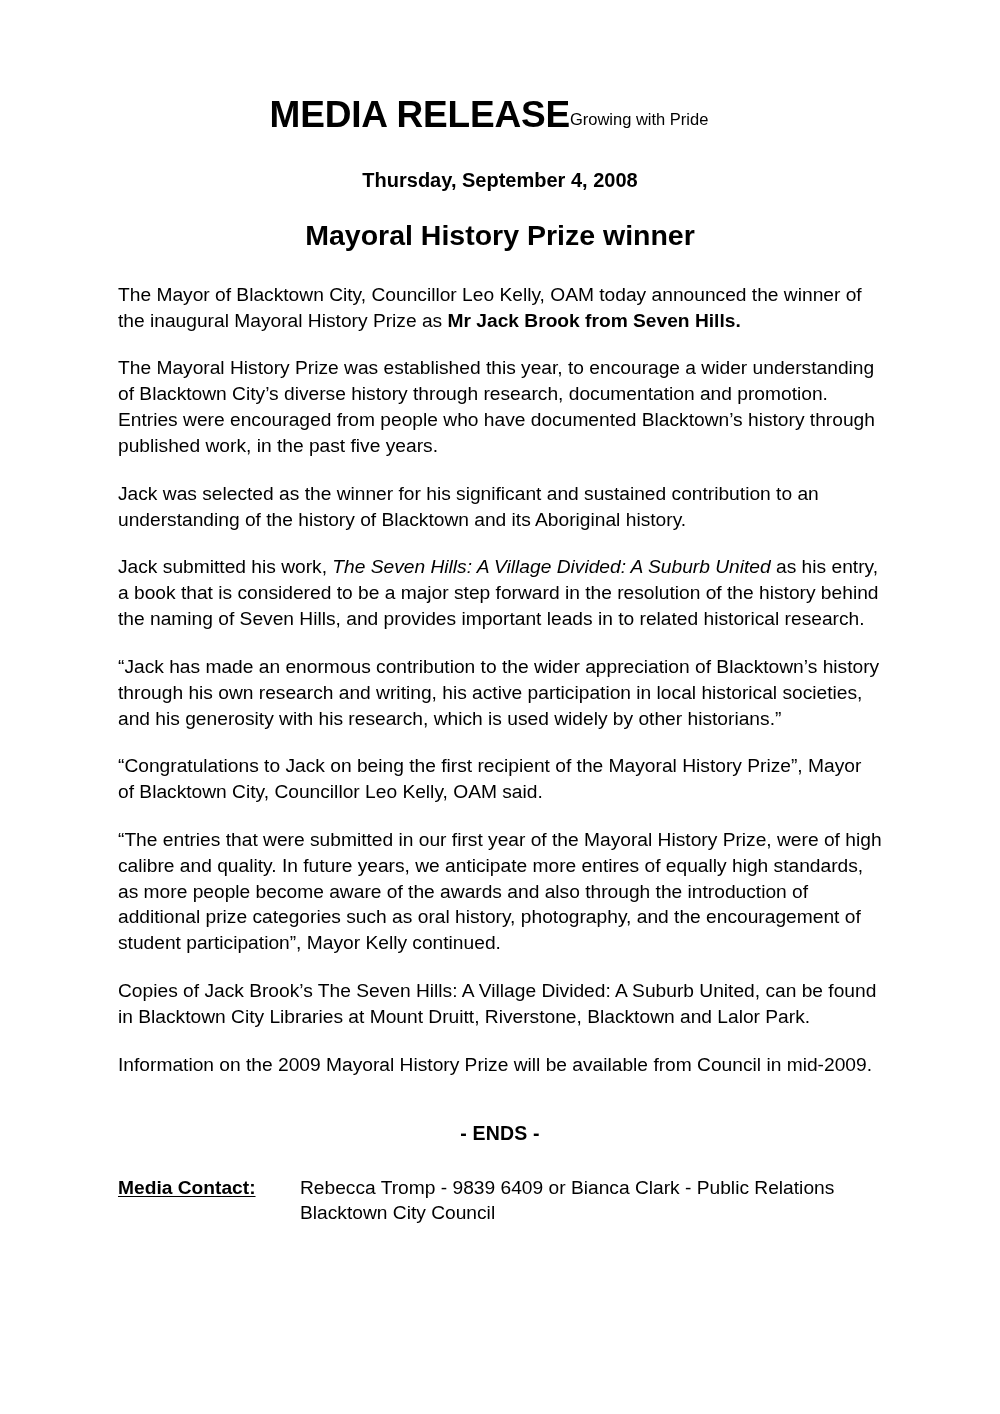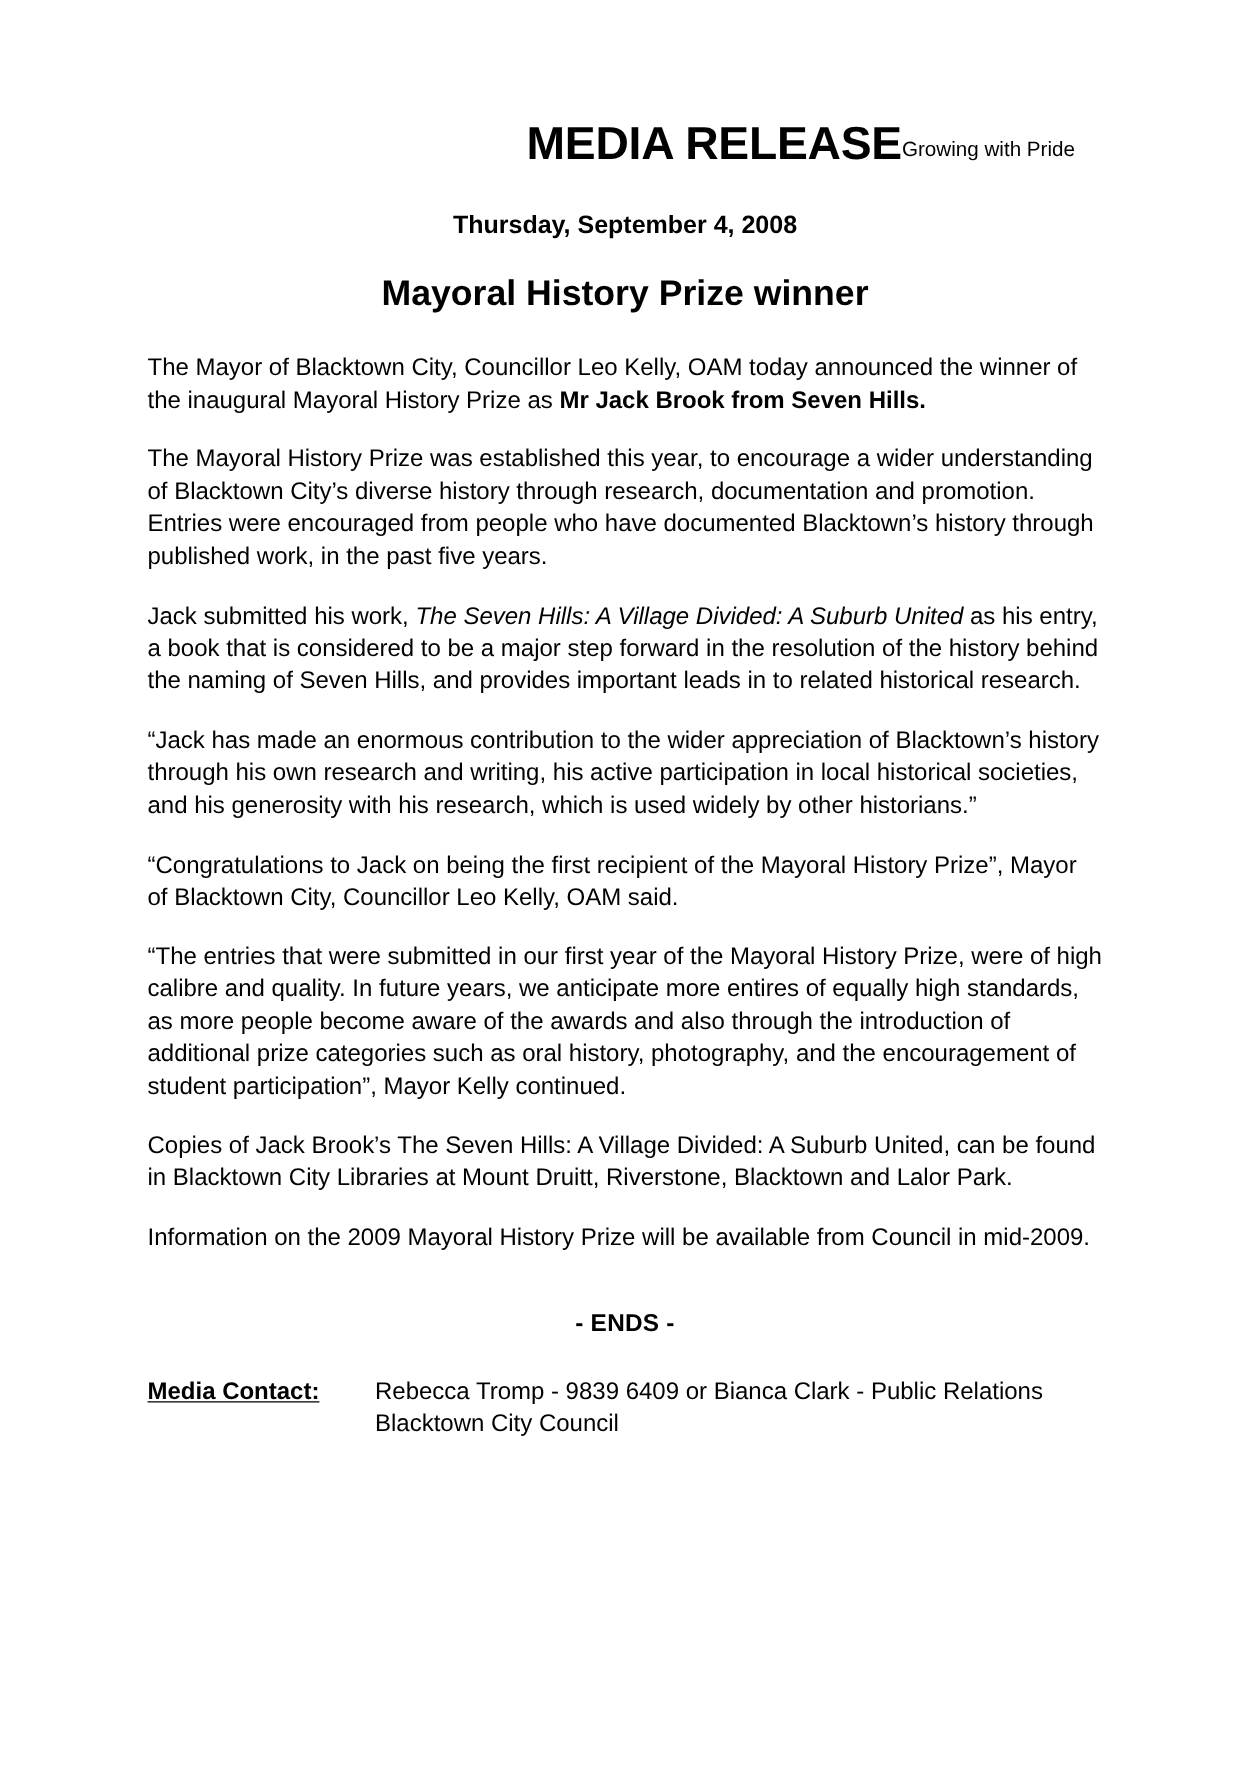--- a/index.html
+++ b/index.html
@@ -30,21 +30,21 @@
     position: absolute;
     left: 118px;
     top: 96px;
     width: 764px;
   }
 
   
   .masthead {
     display: flex;
     align-items: baseline;
-    justify-content: flex-end;
+    justify-content: center;
     width: 100%;
   }
   .masthead-title {
     font-size: 37px;
     font-weight: bold;
     letter-spacing: -0.2px;
     line-height: 1.05;
     white-space: nowrap;
   }
   .masthead-tagline {
@@ -139,20 +139,21 @@
 
     <div class="release-date">Thursday, September 4, 2008</div>
 
     <div class="headline">
       <span class="hl-line">Mayoral History Prize winner</span>
     </div>
 
     <div class="body-copy" id="body-copy">
         <p class="para"><span>The Mayor of Blacktown City, Councillor Leo Kelly, OAM today announced the winner of the inaugural Mayoral History Prize as </span><b>Mr Jack Brook from Seven Hills.</b></p>
         <p class="para"><span>The Mayoral History Prize was established this year, to encourage a wider understanding of Blacktown City’s diverse history through research, documentation and promotion. Entries were encouraged from people who have documented Blacktown’s history through published work, in the past five years.</span></p>
+        <p class="para"><span>Jack was selected as the winner for his significant and sustained contribution to an understanding of the history of Blacktown and its Aboriginal history.</span></p>
         <p class="para"><span>Jack submitted his work, </span><i>The Seven Hills: A Village Divided: A Suburb United</i><span> as his entry, a book that is considered to be a major step forward in the resolution of the history behind the naming of Seven Hills, and provides important leads in to related historical research.</span></p>
         <p class="para"><span>“Jack has made an enormous contribution to the wider appreciation of Blacktown’s history through his own research and writing, his active participation in local historical societies, and his generosity with his research, which is used widely by other historians.”</span></p>
         <p class="para"><span>“Congratulations to Jack on being the first recipient of the Mayoral History Prize”, Mayor of Blacktown City, Councillor Leo Kelly, OAM said.</span></p>
         <p class="para"><span>“The entries that were submitted in our first year of the Mayoral History Prize, were of high calibre and quality. In future years, we anticipate more entires of equally high standards, as more people become aware of the awards and also through the introduction of additional prize categories such as oral history, photography, and the encouragement of student participation”, Mayor Kelly continued.</span></p>
         <p class="para"><span>Copies of Jack Brook’s The Seven Hills: A Village Divided: A Suburb United, can be found in Blacktown City Libraries at Mount Druitt, Riverstone, Blacktown and Lalor Park.</span></p>
         <p class="para"><span>Information on the 2009 Mayoral History Prize will be available from Council in mid-2009.</span></p>
       </div>
 
     <div class="ends">- ENDS -</div>
 

